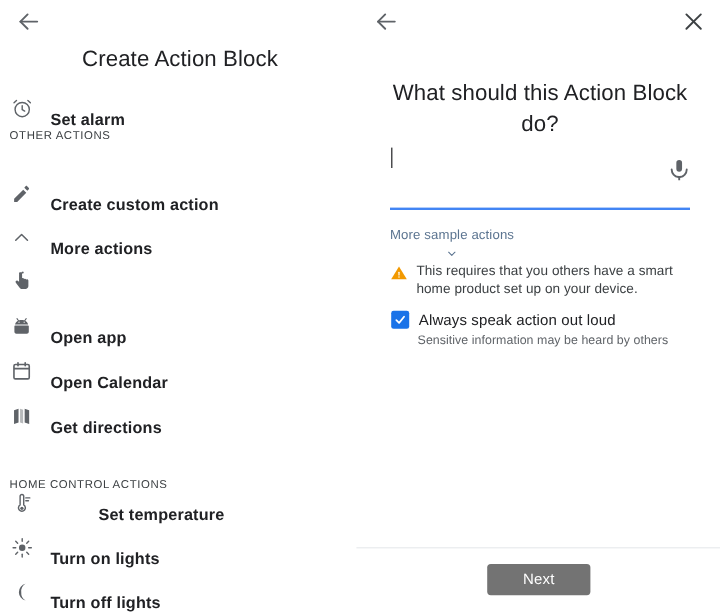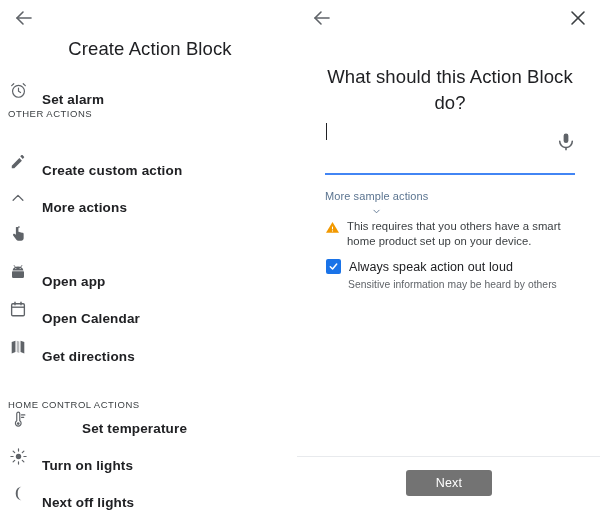--- a/index.html
+++ b/index.html
@@ -255,21 +255,21 @@
       </span>
       <span class="row-label">Turn on lights</span>
     </div>
 
     <div class="list-row" style="top:476px;">
       <span class="row-icon">
         <svg width="19" height="19" viewBox="0 0 24 24" fill="#5f6368">
           <path d="M15.6 3.2A9 9 0 0015.6 20.8 9.4 9.4 0 0111 12a9.4 9.4 0 014.6-8.8z"></path>
         </svg>
       </span>
-      <span class="row-label">Next off lights</span>
+      <span class="row-label">Turn off lights</span>
     </div>
   </div>
 
   <div class="right-panel">
 
     <div class="back-arrow-right">
       <svg width="24" height="24" viewBox="0 0 24 24" fill="none" stroke="#5f6368" stroke-width="1.6" stroke-linecap="round" stroke-linejoin="round">
         <line x1="19" y1="12" x2="5" y2="12"></line>
           <polyline points="11,6 5,12 11,18"></polyline>
       </svg>

